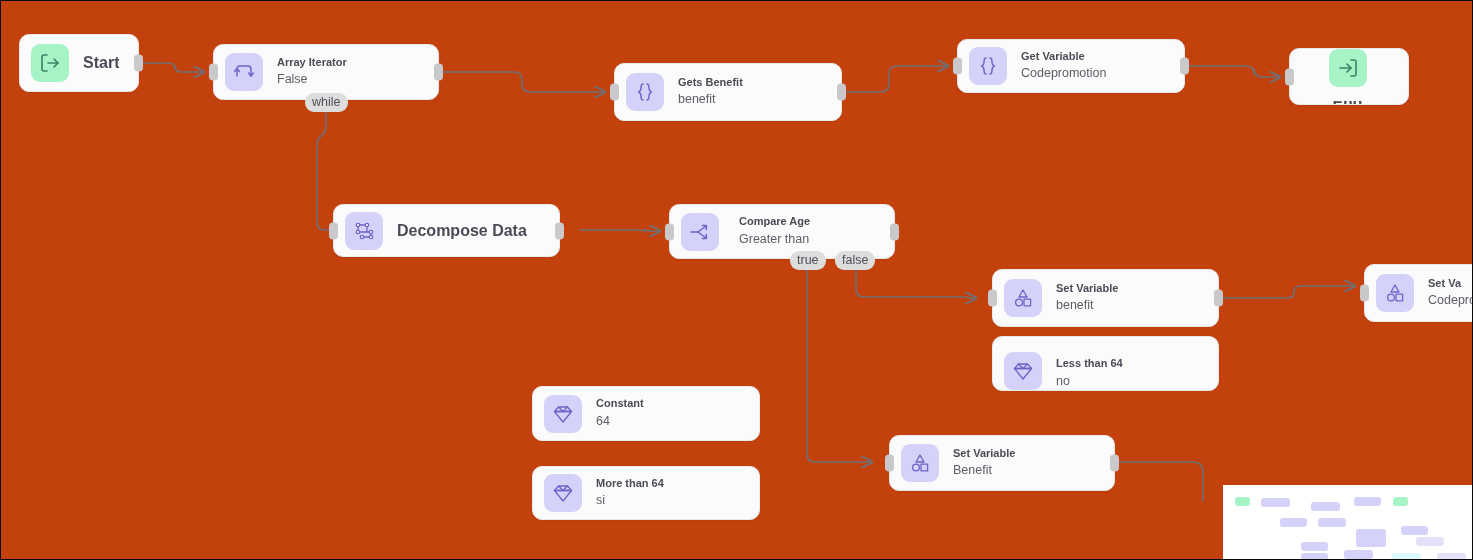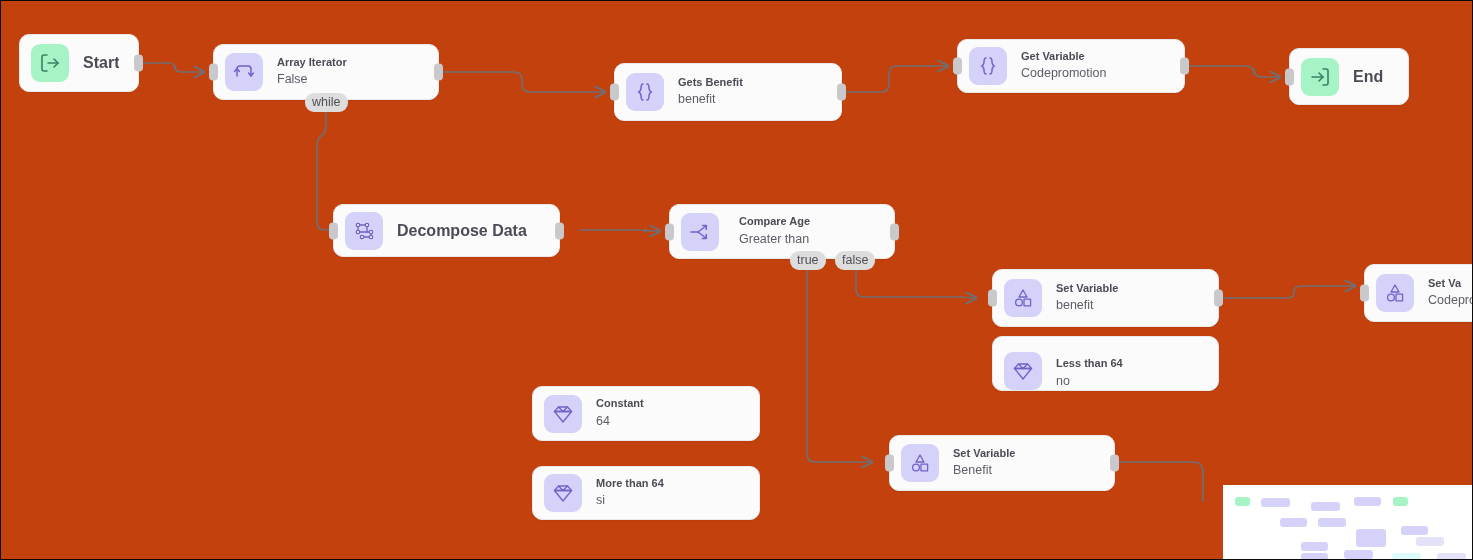--- a/index.html
+++ b/index.html
@@ -226,21 +226,21 @@
         </svg>
       </div>
       <div class="node-text">
         <div class="node-title">Get Variable</div>
         <div class="node-sub">Codepromotion</div>
       </div>
       <span class="port in"></span>
       <span class="port out"></span>
     </div>
 
-    <div class="node" style="left:1288px; top:47px; width:120px; height:57px;">
+    <div class="node" style="left:1288px; top:47px; width:120px; height:57px;flex-direction:column;">
       <div class="node-icon green">
         <svg width="24" height="24" viewBox="0 0 24 24" fill="none" stroke="#3d7f66" stroke-width="1.6" stroke-linecap="round" stroke-linejoin="round">
           <path d="M15 4 h3 a2 2 0 0 1 2 2 v12 a2 2 0 0 1 -2 2 h-3"></path>
           <path d="M4 12 H15"></path>
           <path d="M11 8 L15 12 L11 16"></path>
         </svg>
       </div>
       <div class="node-text">
         <div class="node-title only">End</div>
       </div>

